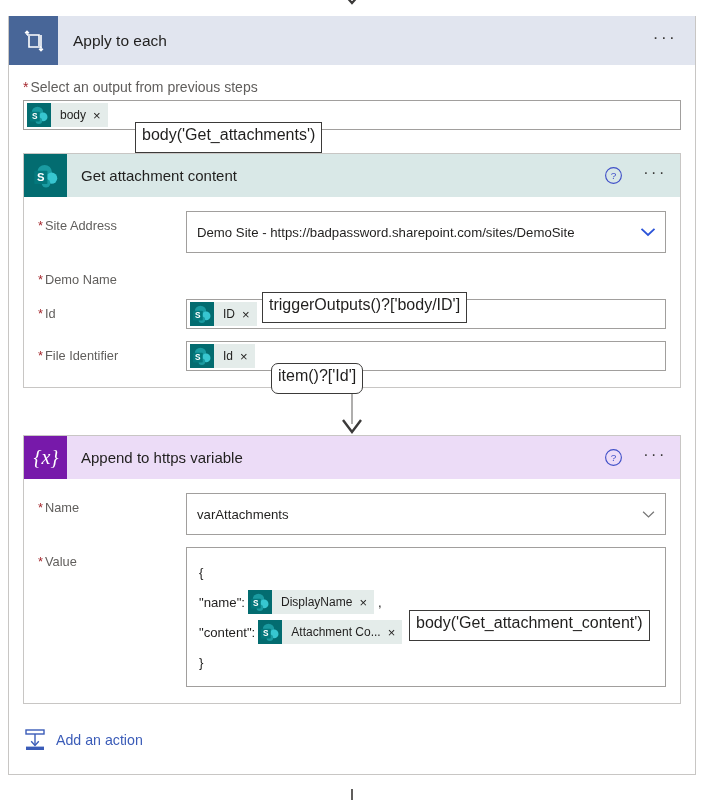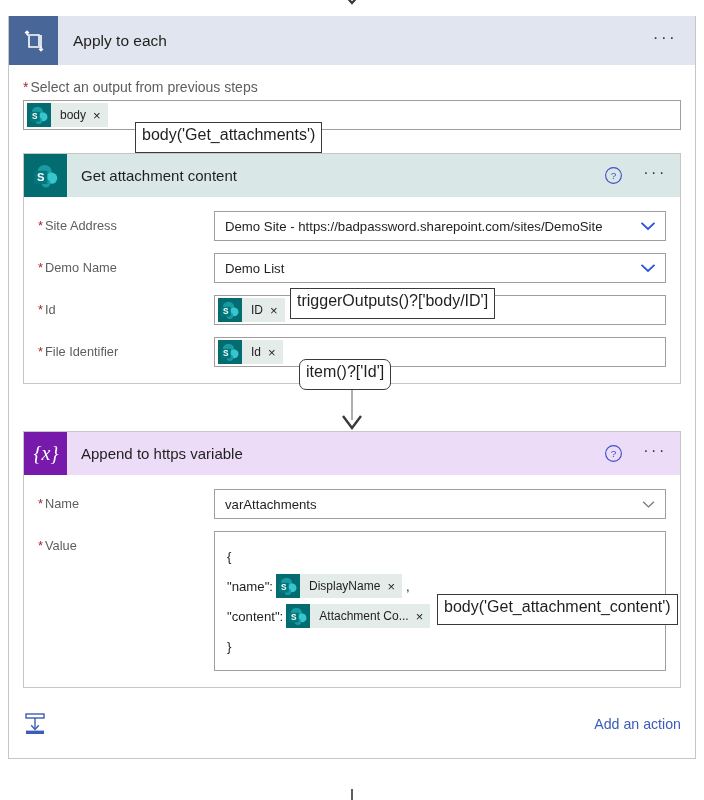--- a/index.html
+++ b/index.html
@@ -189,35 +189,34 @@
   }
   .action-body {
     padding: 14px 14px 16px 14px;
   }
 
   
   .param-row {
     display: flex;
     align-items: flex-start;
     margin-bottom: 12px;
-    gap: 28px;
   }
   .param-row:last-child { margin-bottom: 0; }
   .param-label {
     width: 148px;
     min-width: 148px;
     font-size: 12.8px;
     color: #605e5c;
     padding-top: 7px;
     white-space: nowrap;
   }
   .param-control { flex: 1; position: relative; }
 
   .combo {
-    height: 30px;
+    height: 42px;
     border: 1px solid #a19f9d;
     background: #fff;
     display: flex;
     align-items: center;
     box-sizing: border-box;
   }
   .combo-value {
     flex: 1;
     font-size: 13.2px;
     color: #201f1e;
@@ -267,23 +266,23 @@
     position: absolute;
     left: 50%;
     top: 30px;
     transform: translateX(-50%);
   }
 
   
   .add-action-wrap {
     display: flex;
     align-items: center;
-    justify-content: space-between;
+    justify-content: flex-start;
     padding: 24px 0 22px 0;
-    gap: 18px;
+    gap: 9px;
   }
   .add-action-label {
     color: #3b5cb8;
     font-size: 14.2px;
   }
 
   
   .bottom-stub {
     position: absolute;
     left: 351px;
@@ -378,30 +377,20 @@
                     </svg>
                 </div>
               </div>
             </div>
           </div>
 
           <div class="param-row">
             <div class="param-label">
               <span class="req-star">*</span><span>Demo Name</span>
             </div>
-            <div class="param-control">
-              <div class="combo">
-                <div class="combo-value">Demo List</div>
-                <div class="combo-chev">
-                  <svg width="16" height="10" viewBox="0 0 16 10">
-                      <path d="M1.5 1.8 L8 8 L14.5 1.8" stroke="#2b53d8" stroke-width="1.8" fill="none"></path>
-                    </svg>
-                </div>
-              </div>
-            </div>
           </div>
 
           <div class="param-row">
             <div class="param-label">
               <span class="req-star">*</span><span>Id</span>
             </div>
             <div class="param-control">
               <div class="tokenfield">
                 <span class="token">
                   <svg class="tok-ico" viewBox="0 0 32 32">

